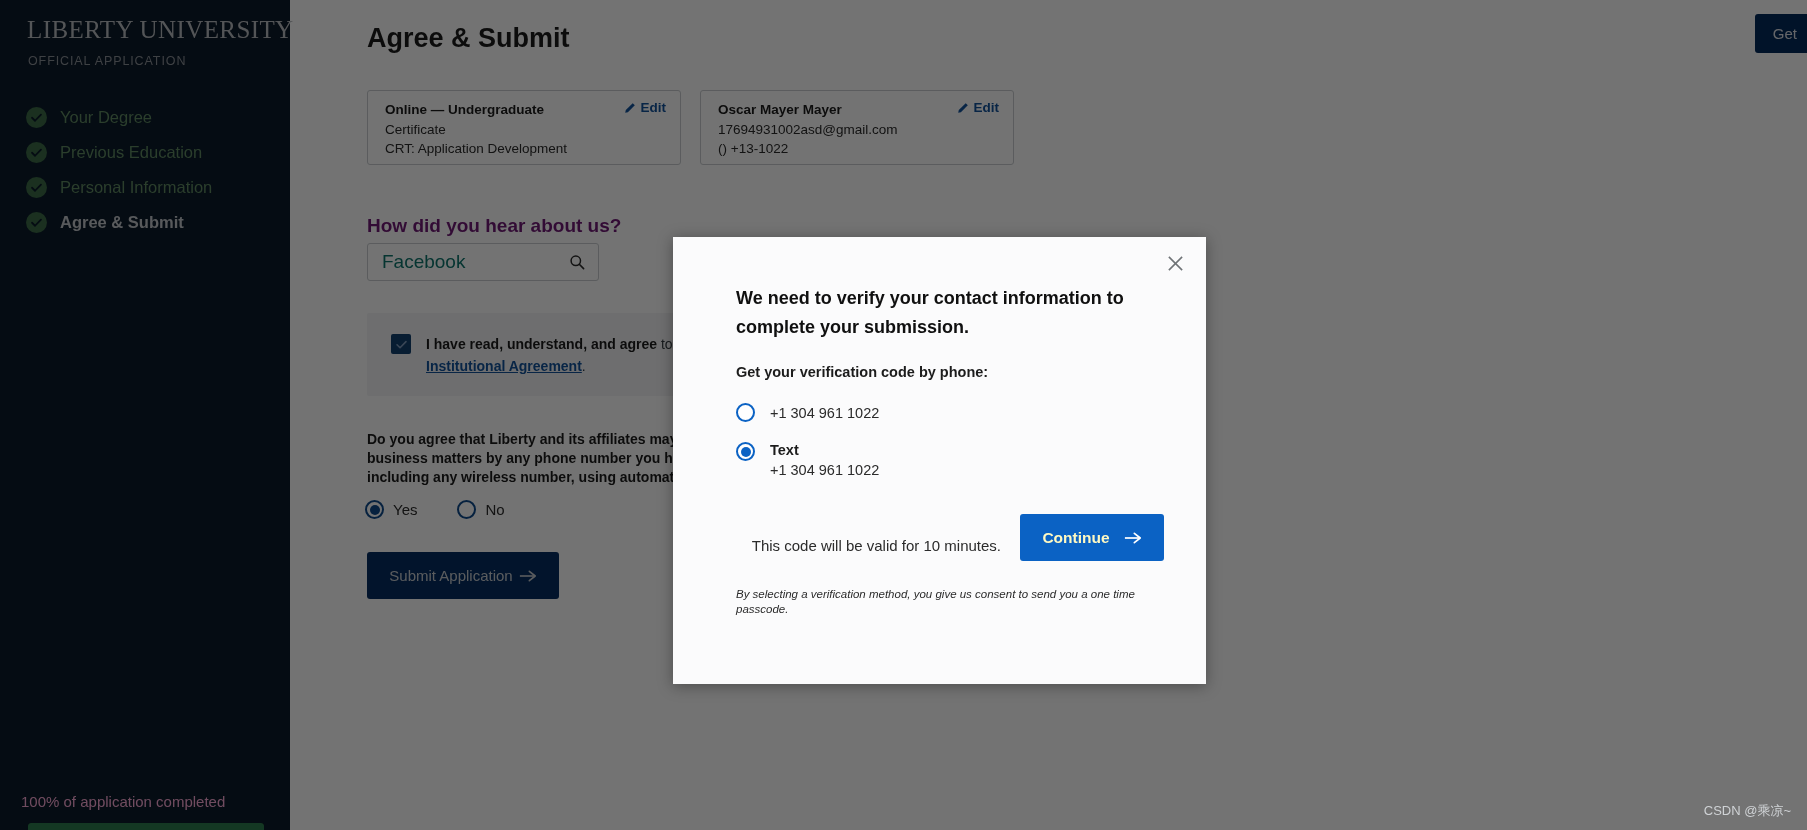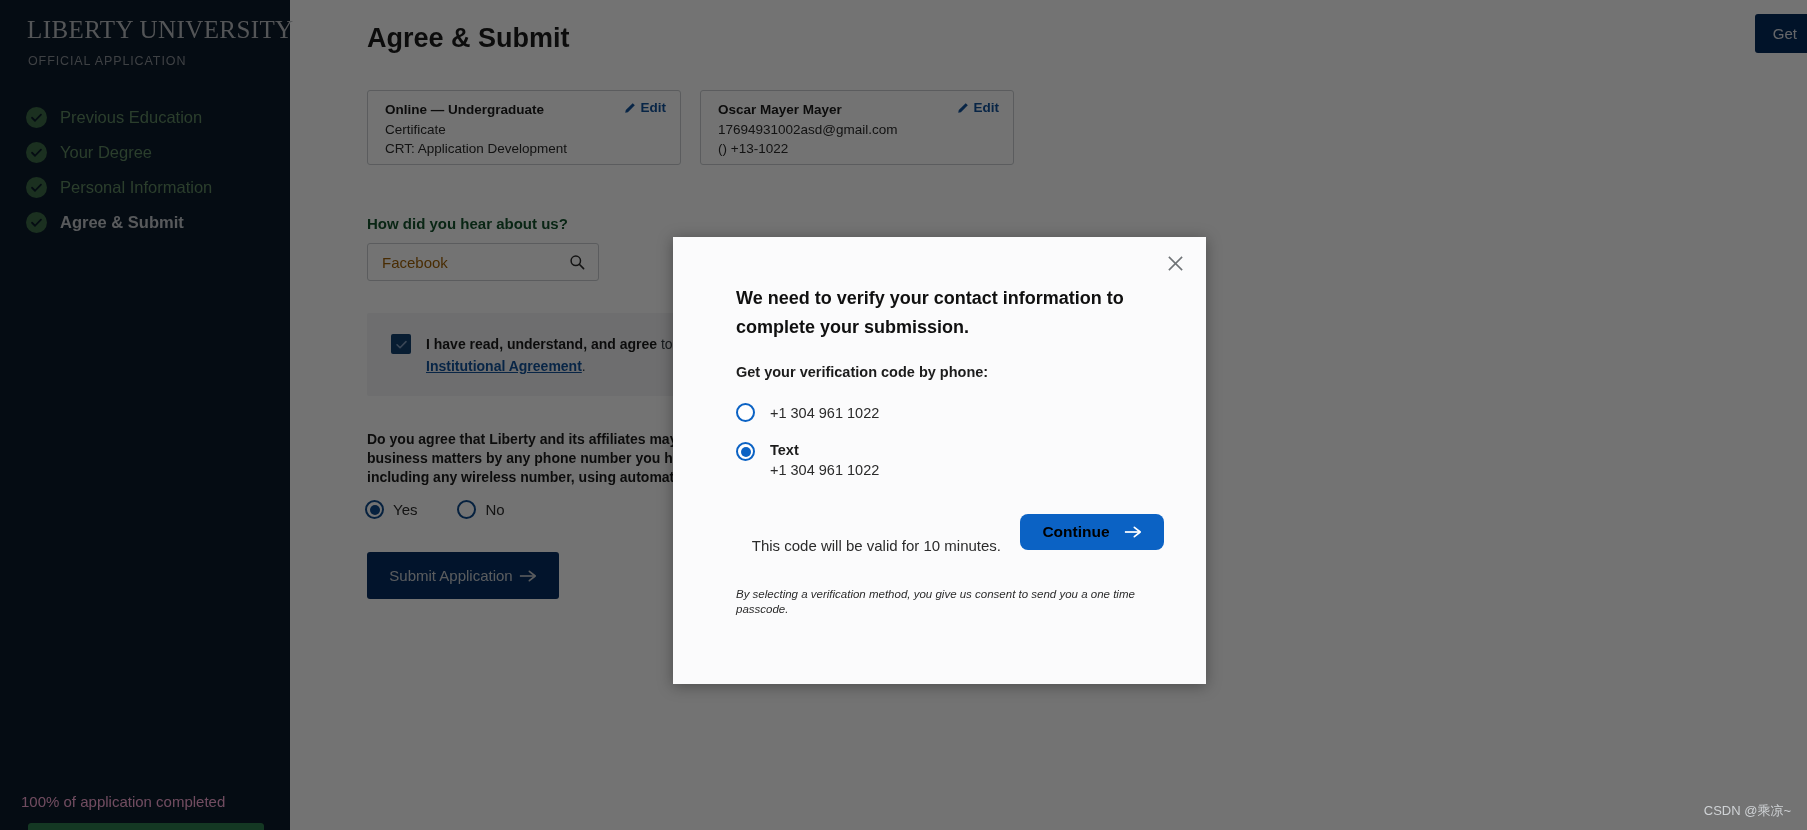--- a/index.html
+++ b/index.html
@@ -160,40 +160,40 @@
     font-weight: bold;
     cursor: pointer;
     text-decoration: none;
   }
   .card-edit svg { width: 12px; height: 12px; display: block; }
 
   
   .field-label {
     position: absolute;
     left: 77px; top: 215px;
-    font-size: 15px;
-    font-weight: bold;
-    color: #14532d;
+    font-size: 19px;
+    font-weight: bold;
+    color: #701a75;
     white-space: nowrap;
   }
   .select-box {
     position: absolute;
     left: 77px; top: 243px;
     width: 232px; height: 38px;
     border: 1px solid #c9ccd0;
     border-radius: 3px;
     background: #ffffff;
     display: flex;
     align-items: center;
     cursor: pointer;
   }
   .select-value {
     margin-left: 14px;
-    font-size: 15px;
-    color: #a16207;
+    font-size: 19px;
+    color: #0f766e;
   }
   .select-icon {
     position: absolute;
     right: 13px; top: 50%;
     transform: translateY(-50%);
     width: 16px; height: 16px;
   }
   .select-icon svg { width: 16px; height: 16px; display: block; }
 
   
@@ -385,25 +385,25 @@
     left: 73px; top: 300px;
     width: 255px;
     text-align: right;
     font-size: 15px;
     color: #2b2b2b;
     white-space: nowrap;
   }
   .continue-btn {
     position: absolute;
     left: 347px; top: 277px;
-    width: 144px; height: 36px;
+    width: 144px; height: 47px;
     background: #0b62c4;
-    color: #000000;
+    color: #fef9c3;
     border: none;
-    border-radius: 8px;
+    border-radius: 3px;
     font-size: 15.5px;
     font-weight: bold;
     display: flex;
     align-items: center;
     justify-content: center;
     gap: 14px;
     cursor: pointer;
   }
   .continue-btn svg { width: 18px; height: 14px; display: block; }
   .modal-foot {
@@ -436,29 +436,29 @@
     <div class="brand-title">LIBERTY UNIVERSITY</div>
     <div class="brand-sub">OFFICIAL APPLICATION</div>
 
     <div class="nav-list">
       <div class="nav-item">
         <span class="nav-check">
           <svg viewBox="0 0 16 16">
               <path d="M2.5 8.3 L6.2 12 L13.5 4.4" fill="none" stroke="#0c1b2a" stroke-width="2.2" stroke-linecap="round" stroke-linejoin="round"></path>
             </svg>
         </span>
-        <span class="nav-label">Previous Education</span>
+        <span class="nav-label">Your Degree</span>
       </div>
       <div class="nav-item">
         <span class="nav-check">
           <svg viewBox="0 0 16 16">
               <path d="M2.5 8.3 L6.2 12 L13.5 4.4" fill="none" stroke="#0c1b2a" stroke-width="2.2" stroke-linecap="round" stroke-linejoin="round"></path>
             </svg>
         </span>
-        <span class="nav-label">Your Degree</span>
+        <span class="nav-label">Previous Education</span>
       </div>
       <div class="nav-item">
         <span class="nav-check">
           <svg viewBox="0 0 16 16">
               <path d="M2.5 8.3 L6.2 12 L13.5 4.4" fill="none" stroke="#0c1b2a" stroke-width="2.2" stroke-linecap="round" stroke-linejoin="round"></path>
             </svg>
         </span>
         <span class="nav-label">Personal Information</span>
       </div>
       <div class="nav-item active">

